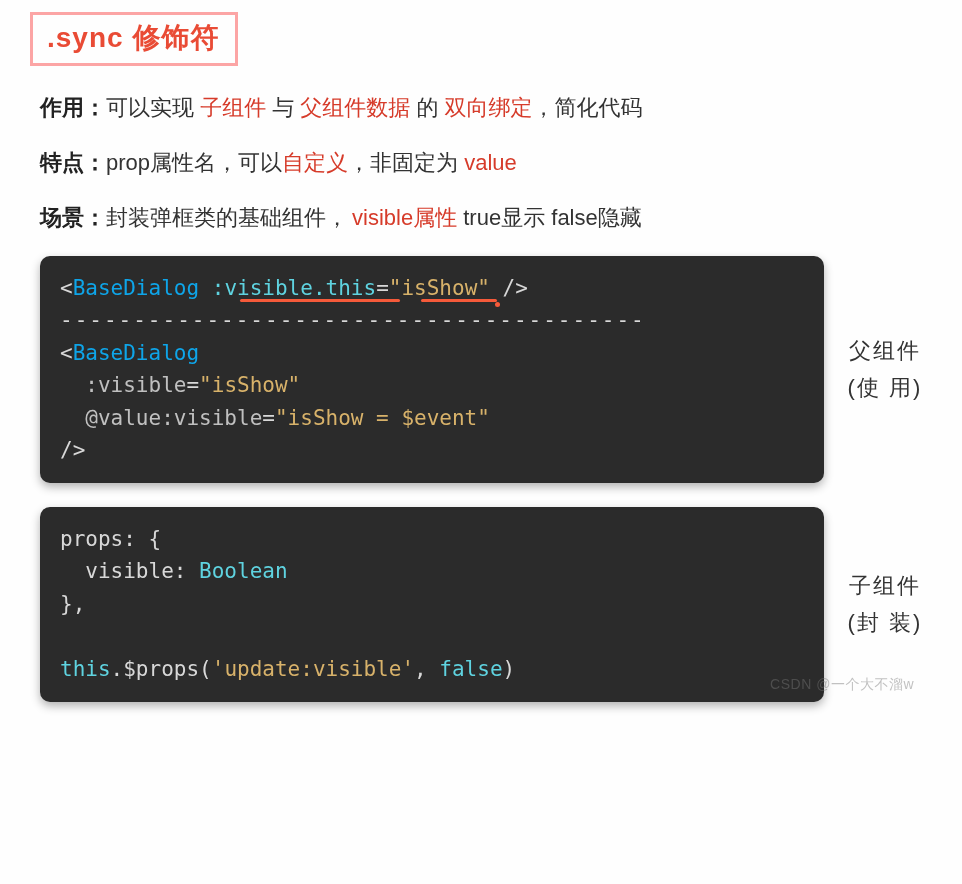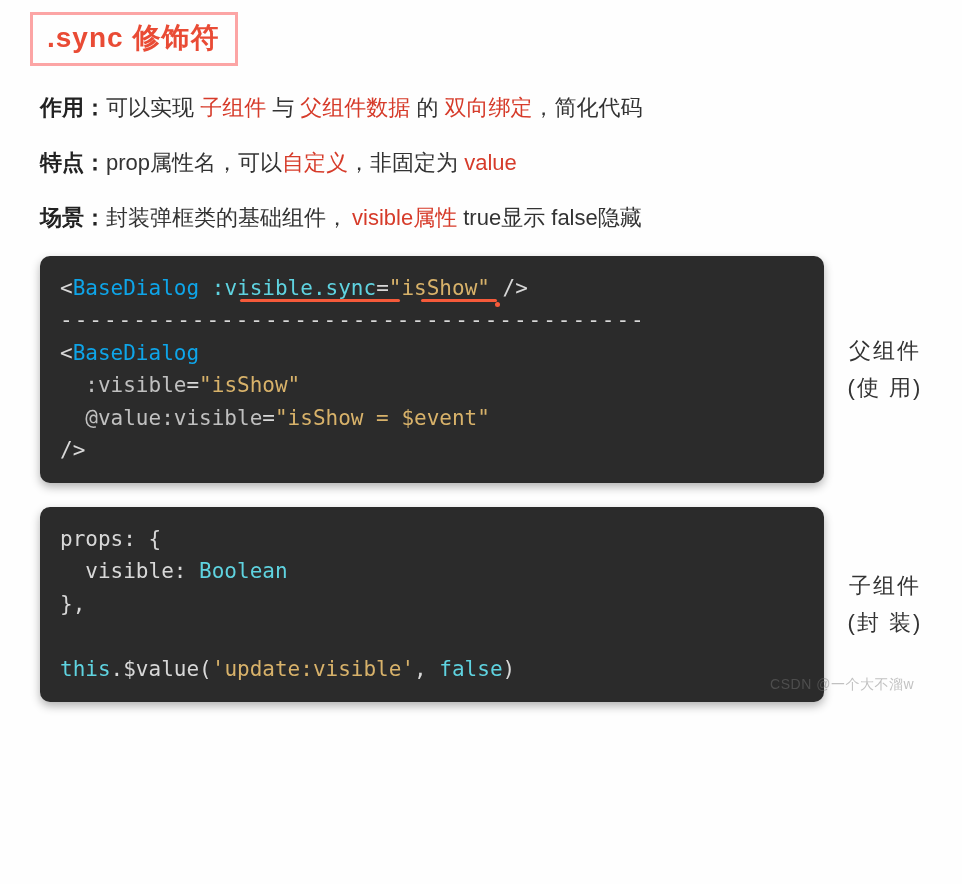--- a/index.html
+++ b/index.html
@@ -128,38 +128,38 @@
   </div>
   <div class="def-line">
     <span class="bold">特点：</span><span>prop属性名，可以</span><span class="red">自定义</span><span>，非固定为 </span><span class="red">value</span>
   </div>
   <div class="def-line">
     <span class="bold">场景：</span><span>封装弹框类的基础组件，</span><span class="spacer"></span><span class="red">visible属性</span><span>  true显示 false隐藏</span>
   </div>
 </div>
 
 <div class="content-row">
-  <div class="code-block"><span class="c-punc">&lt;</span><span class="c-tag">BaseDialog</span><span> </span><span class="c-attr2">:visible.sync</span><span class="c-punc">=</span><span class="c-str">"isShow"</span><span class="c-punc"> /&gt;</span>
+  <div class="code-block"><span class="c-punc">&lt;</span><span class="c-tag">BaseDialog</span><span> </span><span class="c-attr2">:visible.this</span><span class="c-punc">=</span><span class="c-str">"isShow"</span><span class="c-punc"> /&gt;</span>
 <span class="dash-line">----------------------------------------</span>
 <span class="c-punc">&lt;</span><span class="c-tag">BaseDialog</span>
 <span class="c-attr">  :visible</span><span class="c-punc">=</span><span class="c-str">"isShow"</span>
 <span class="c-attr">  @value:visible</span><span class="c-punc">=</span><span class="c-str">"isShow = $event"</span>
 <span class="c-punc">/&gt;</span><div class="underline1"></div><div class="underline2"></div><div class="dot"></div></div>
   <div class="label-right">
     <div>父组件</div>
     <div>(使  用)</div>
   </div>
 </div>
 
 <div class="content-row">
   <div class="code-block"><span class="c-text">props: {</span>
 <span class="c-text">  visible: </span><span class="c-type">Boolean</span>
 <span class="c-text">},</span>
 <span></span>
-<span class="c-type">this</span><span class="c-text">.$value(</span><span class="c-str">'update:visible'</span><span class="c-text">, </span><span class="c-type">false</span><span class="c-text">)</span></div>
+<span class="c-type">this</span><span class="c-text">.$props(</span><span class="c-str">'update:visible'</span><span class="c-text">, </span><span class="c-type">false</span><span class="c-text">)</span></div>
   <div class="label-right">
     <div>子组件</div>
     <div>(封  装)</div>
   </div>
 </div>
 
 <div class="watermark">CSDN @一个大不溜w</div>
 
 </div>
 

